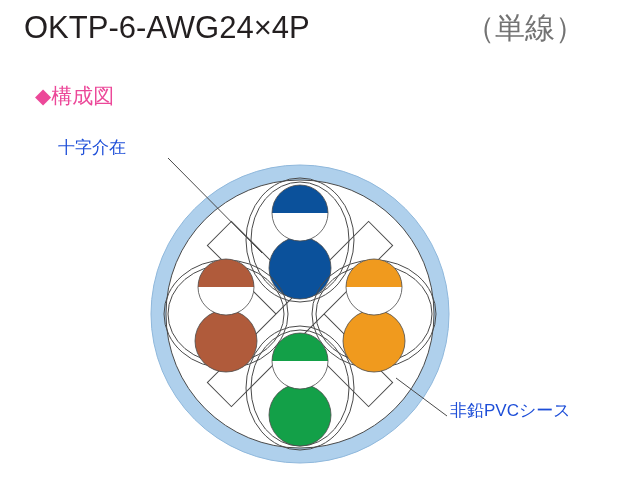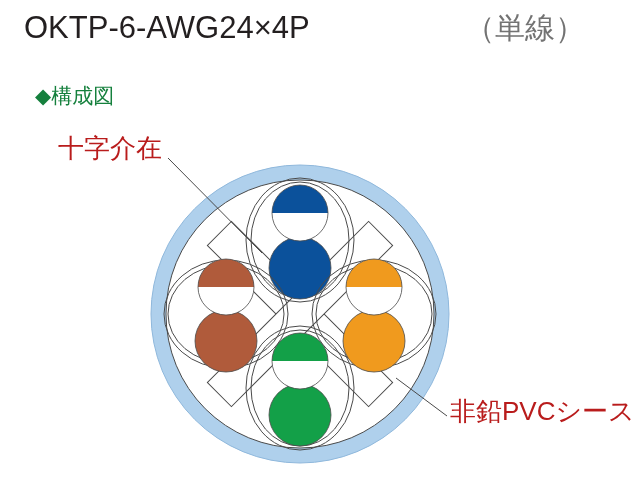--- a/index.html
+++ b/index.html
@@ -52,30 +52,30 @@
     white-space: nowrap;
     font-weight: 400;
   }
 
   .section-heading {
     position: absolute;
     left: 35px;
     top: 82px;
     font-size: 21px;
     line-height: 28px;
-    color: #15803d;
+    color: #ec4899;
     white-space: nowrap;
   }
 
   
   .callout {
     position: absolute;
-    font-size: 26px;
+    font-size: 17px;
     line-height: 26px;
-    color: #b91c1c;
+    color: #1d4ed8;
     white-space: nowrap;
   }
   .callout-cross {
     left: 58px;
     top: 135px;
   }
   .callout-sheath {
     left: 450px;
     top: 398px;
   }

